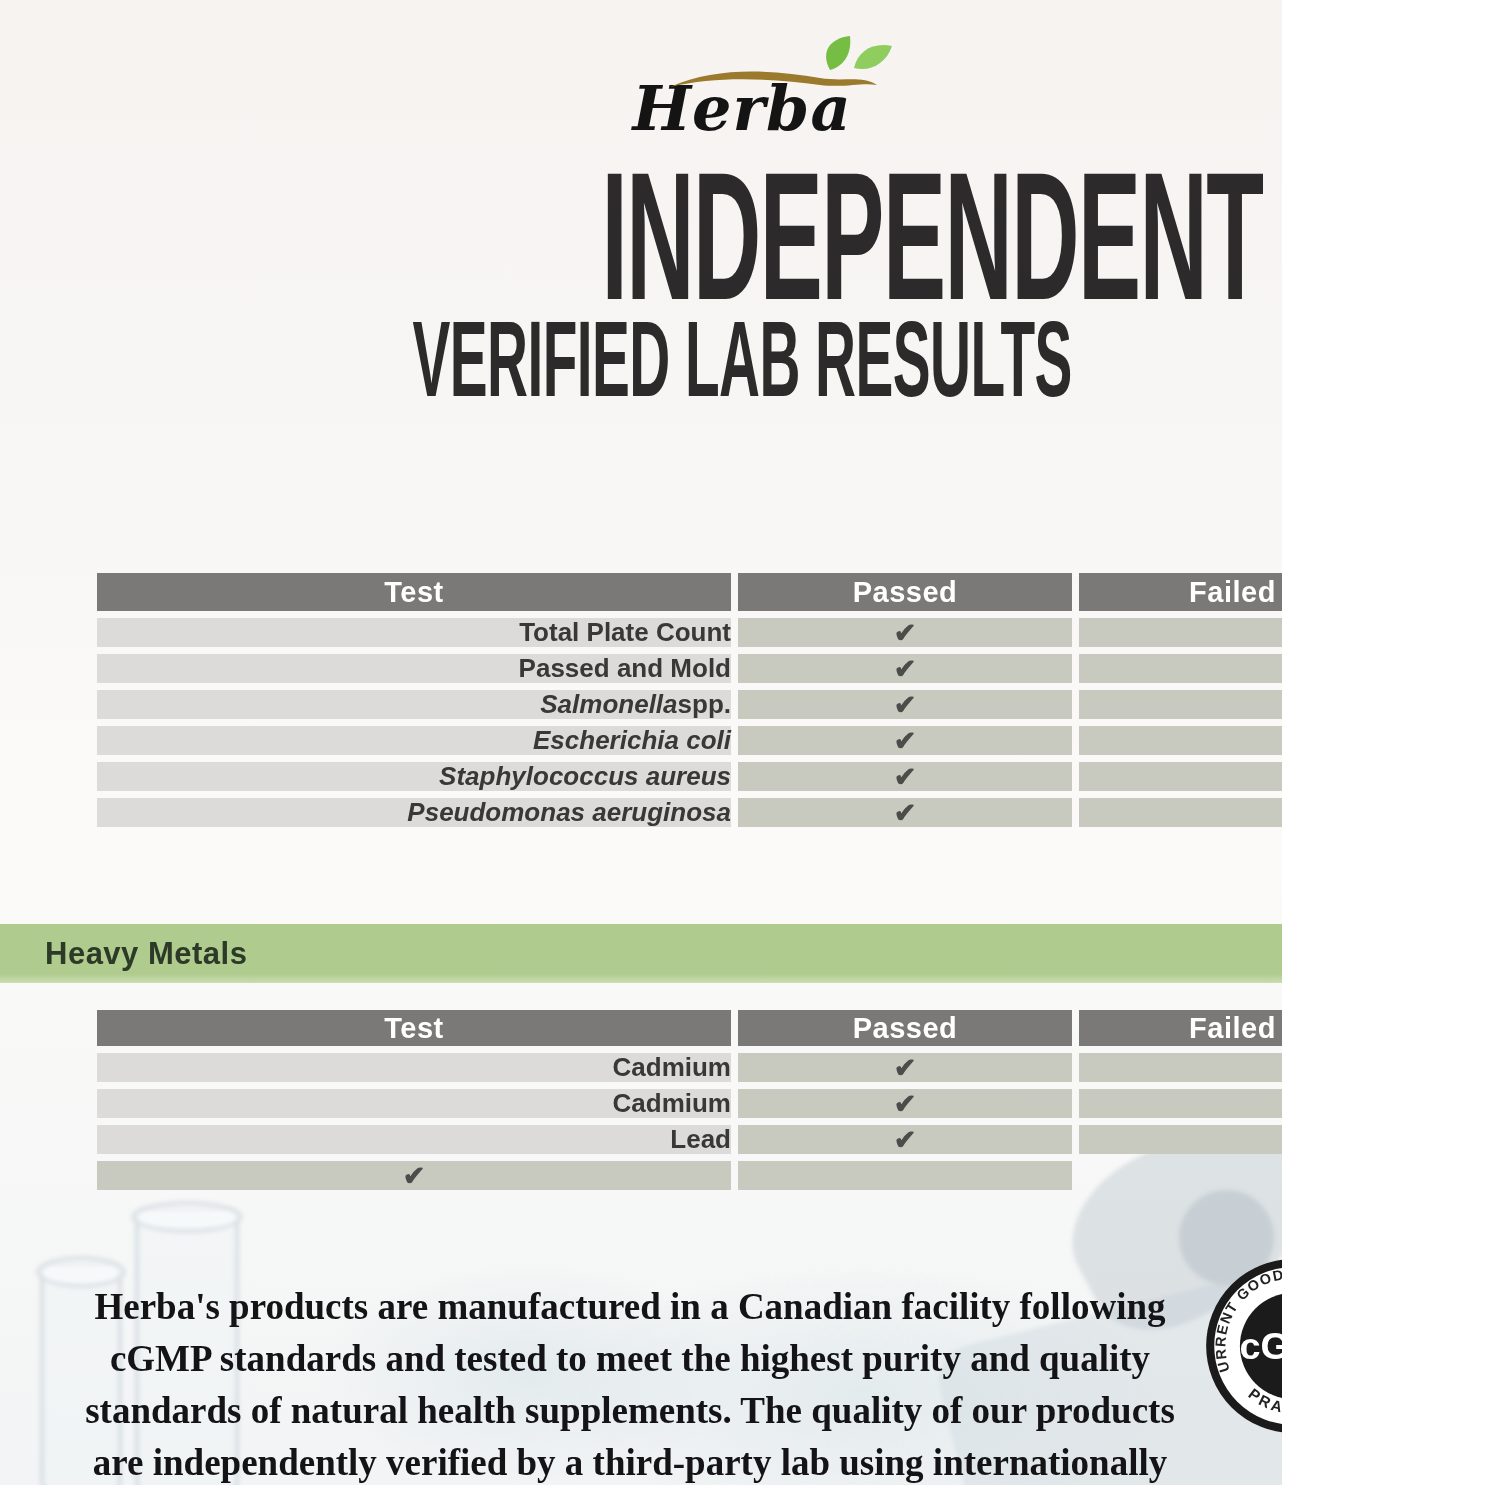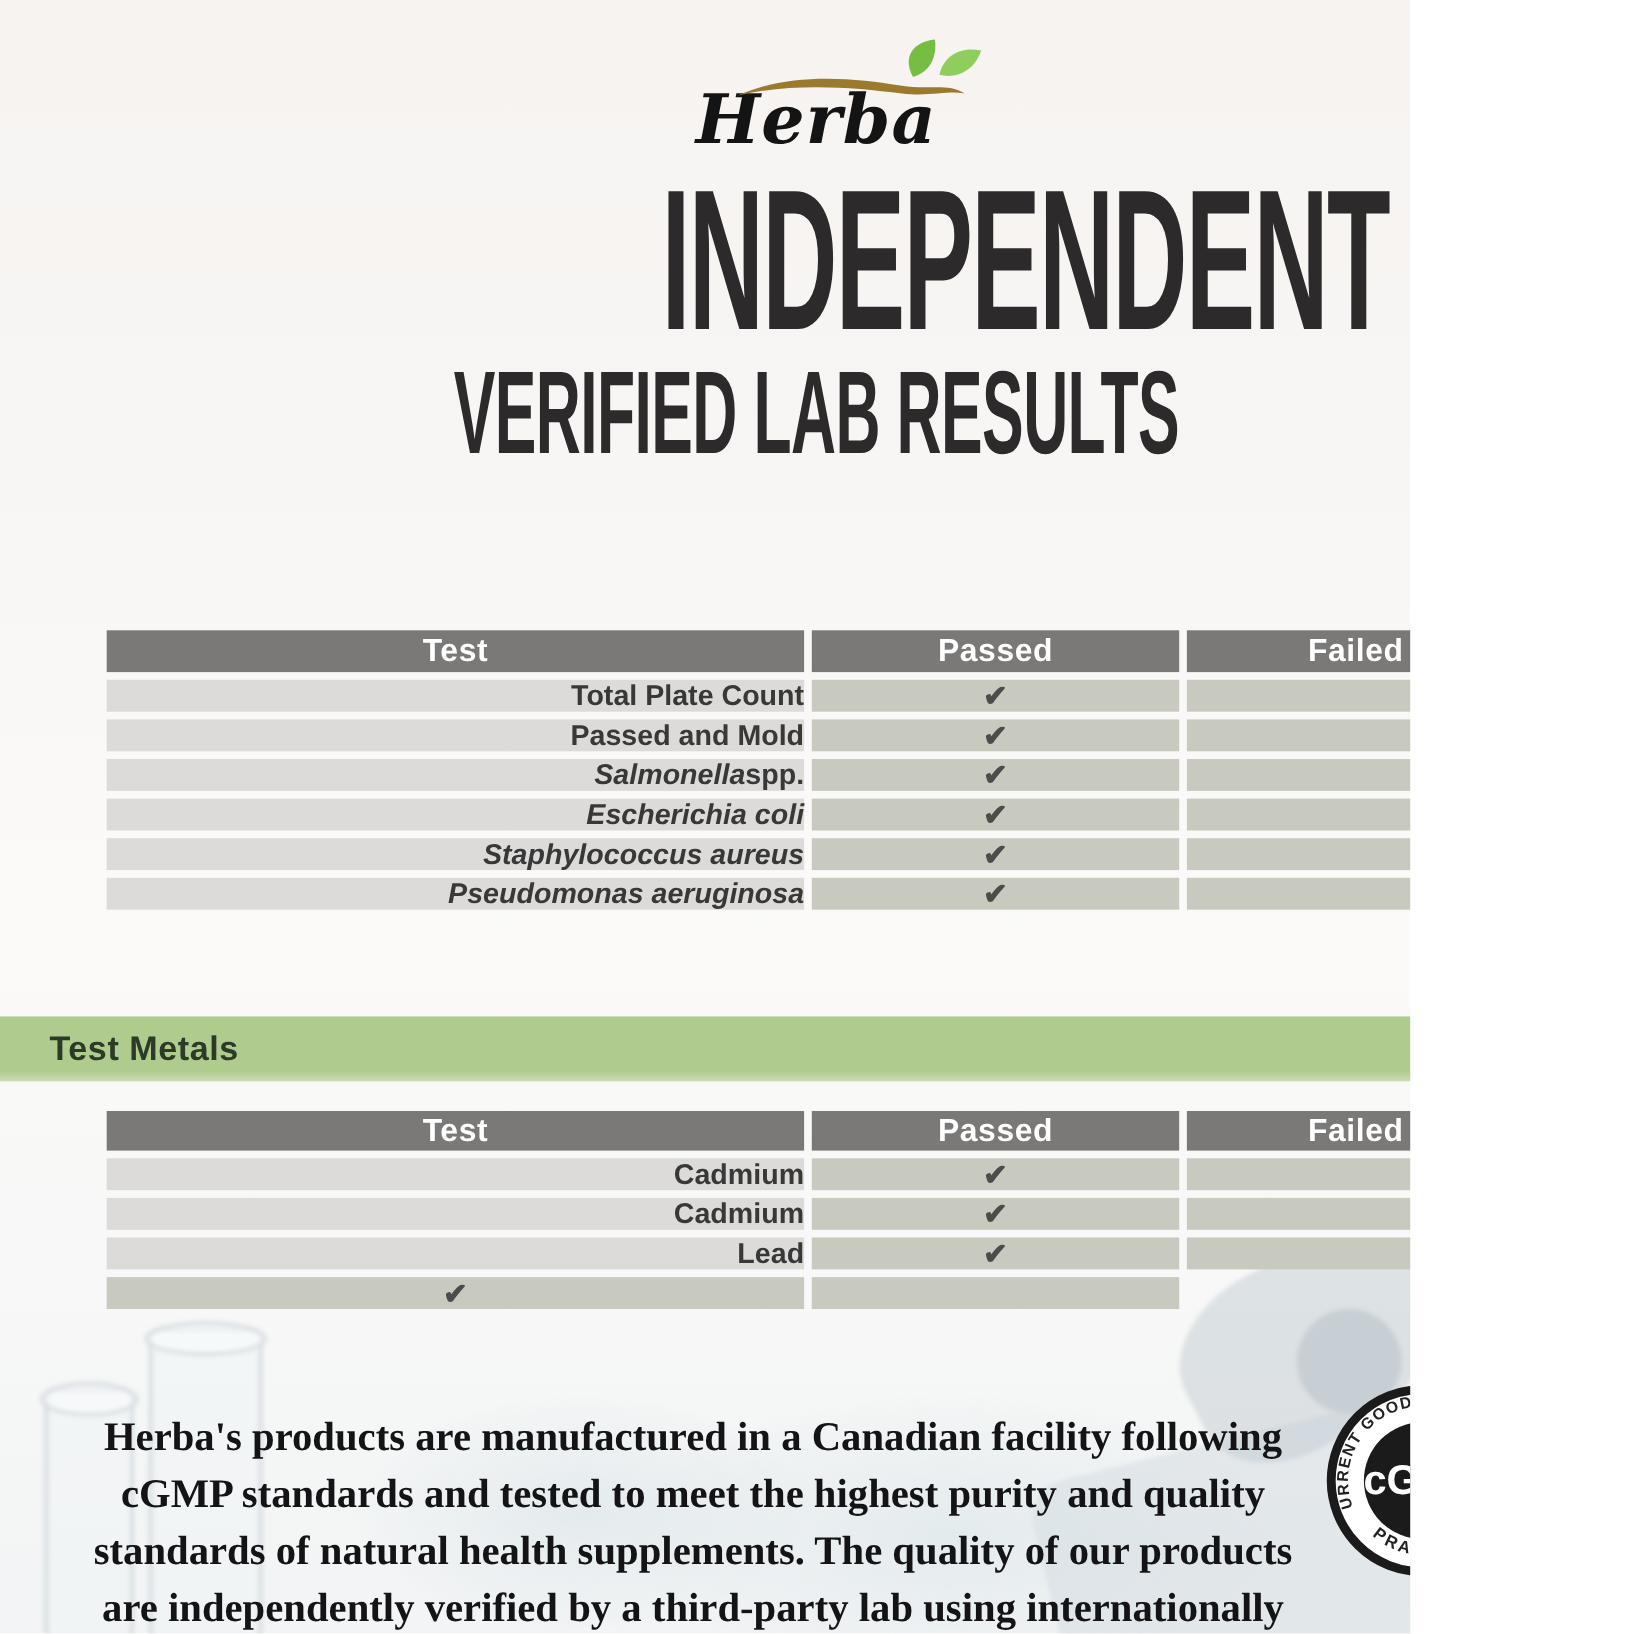--- a/index.html
+++ b/index.html
@@ -23,21 +23,21 @@
   .scope-knob{background:rgba(166,178,188,.38);border-radius:50%;}
   .glass-haze{background:radial-gradient(ellipse at center,rgba(214,226,231,.55),rgba(214,226,231,0) 70%);}
   
   .logo{position:absolute;left:562px;top:30px;width:360px;height:118px;}
   
   .h1-wrap{position:absolute;left:0;top:145px;width:1485px;text-align:center;line-height:1;}
   .h1-wrap .cond{
     display:inline-block;white-space:nowrap;font-weight:bold;color:#2d2a2b;
     font-size:182px;letter-spacing:-3px;transform:scale(.52,1);transform-origin:50% 50%;
   }
-  .h2-wrap{position:absolute;left:0;top:306px;width:1485px;text-align:center;line-height:1;margin-top:16px;}
+  .h2-wrap{position:absolute;left:0;top:306px;width:1485px;text-align:center;line-height:1;}
   .h2-wrap .cond{
     display:inline-block;white-space:nowrap;font-weight:bold;color:#2d2a2b;
     font-size:107px;letter-spacing:-1px;transform:scale(.53,1);transform-origin:50% 50%;
   }
   
   .band{
     position:absolute;left:0;width:1485px;height:59px;
     background:linear-gradient(180deg,#b0cb8e 0%,#b0cb8e 84%,#cbdcb2 100%);
     display:flex;align-items:center;
   }
@@ -158,21 +158,21 @@
         <span class="it">Pseudomonas aeruginosa</span>
         <span></span>
       </div>
     <div class="cell-result">
         <span>✔</span>
       </div>
     <div class="cell-result"></div>
   </div>
 
   <div class="band" style="top:924px;">
-    <span class="band-label">Test Metals</span>
+    <span class="band-label">Heavy Metals</span>
   </div>
 
   <div class="lab-table" id="table-heavy">
     <div class="hdr">Test</div>
     <div class="hdr">Passed</div>
     <div class="hdr">Failed</div>
 
     <div class="cell-test">
         <span>Cadmium</span>
       </div>

